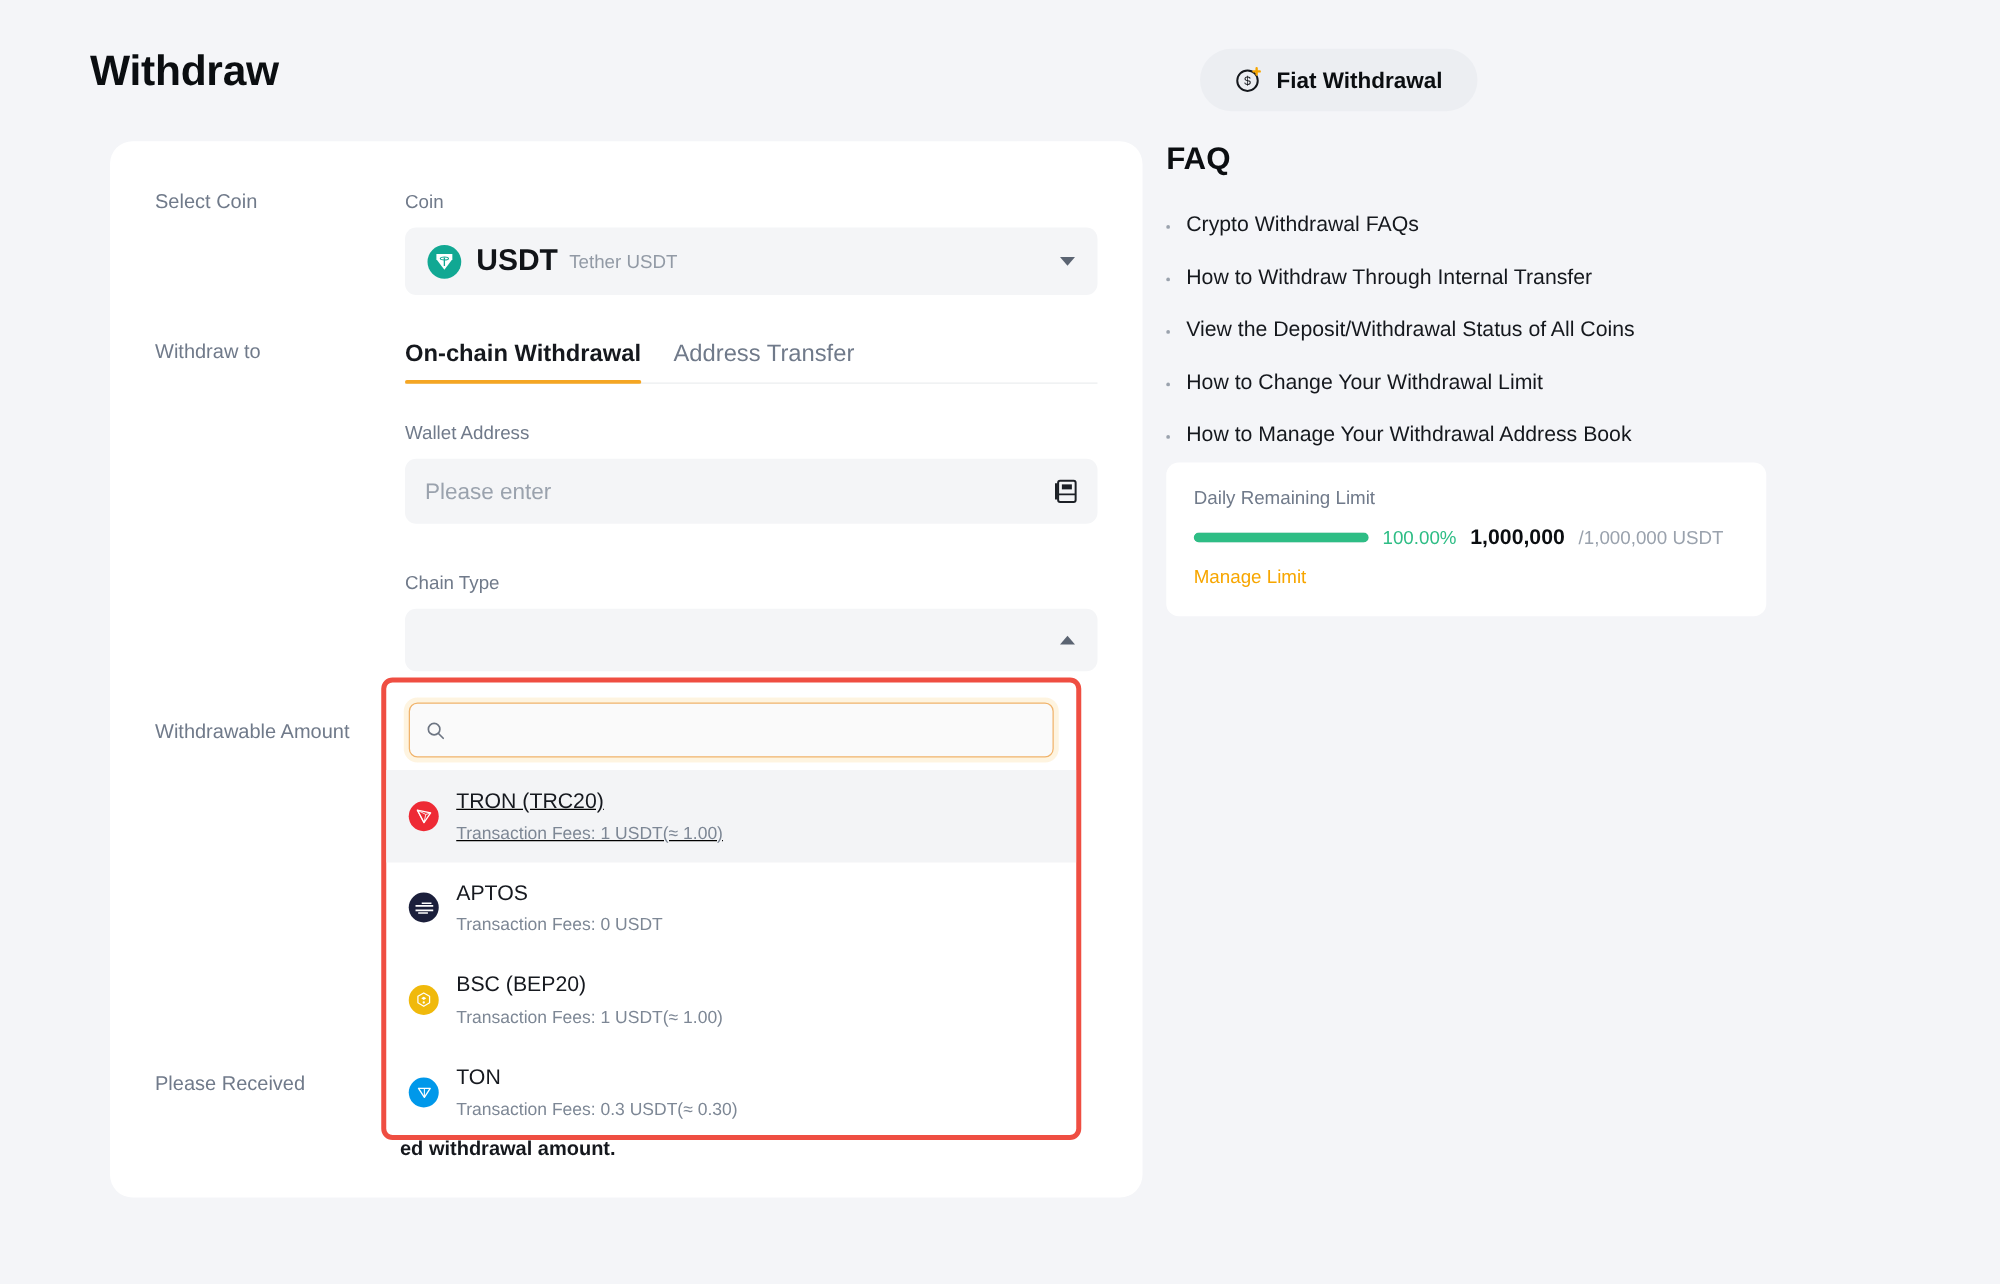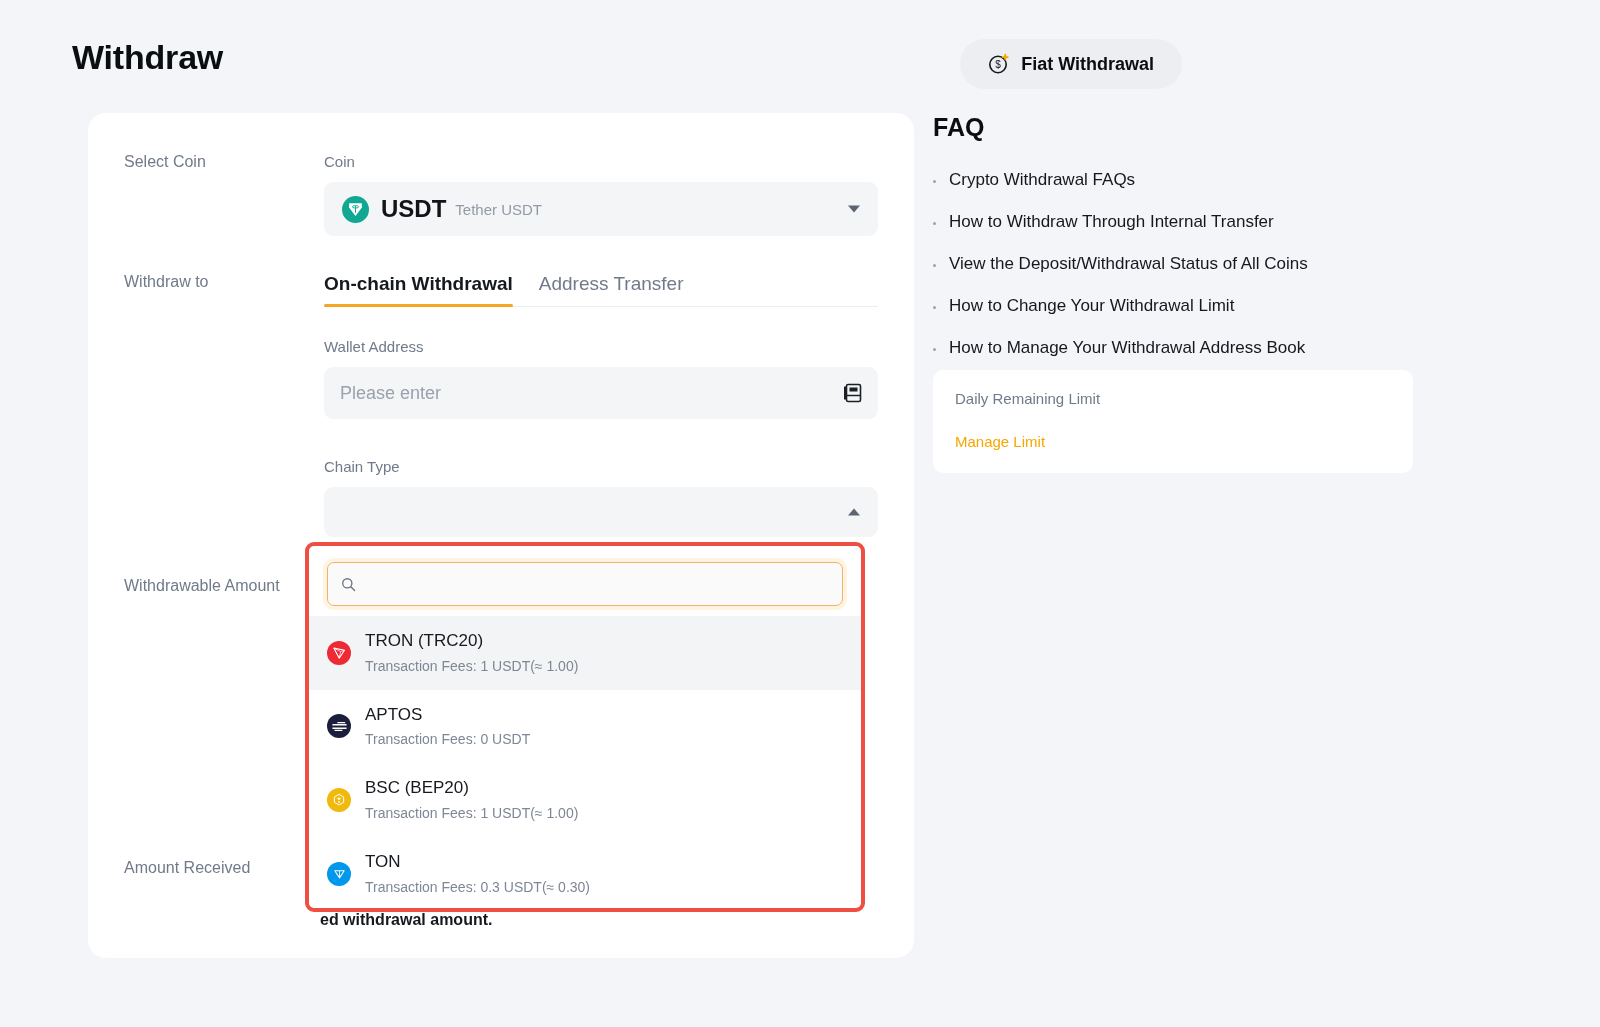--- a/index.html
+++ b/index.html
@@ -116,21 +116,21 @@
   .search-icon { width: 15px; height: 15px; flex: none; }
   .dd-search-input {
     border: none; background: transparent; outline: none; flex: 1;
     font-size: 16px; color: #1c2026; font-family: inherit;
   }
   .dd-list { position: relative; }
   .dd-item {
     display: flex; align-items: center; gap: 14px;
     padding: 13px 18px; cursor: pointer;
   }
-  .dd-item.selected { background: #f3f4f6; }
+  .dd-item.selected { background: #f3f4f6; text-decoration: underline; }
   .dd-ico { width: 24px; height: 24px; border-radius: 50%; flex: none;
             display: flex; align-items: center; justify-content: center; }
   .dd-name { font-size: 17px; color: #16191f; line-height: 1.45; }
   .dd-fee  { font-size: 14px; color: #7d8795; line-height: 1.5; margin-top: 2px; }
 
   
   .artifact {
     position: absolute; left: 320px; top: 886px; width: 560px;
     z-index: 30; pointer-events: none;
   }
@@ -192,21 +192,21 @@
       </svg>
     </span>
     <span class="label">Fiat Withdrawal</span>
   </button>
 
   <div class="card">
 
     <div class="row-label" style="top:40px">Select Coin</div>
     <div class="row-label" style="top:160px">Withdraw to</div>
     <div class="row-label" style="top:464px">Withdrawable Amount</div>
-    <div class="row-label" style="top:746px">Amount Received</div>
+    <div class="row-label" style="top:746px">Please Received</div>
 
     <div class="sec-coin">
       <div class="field-label">Coin</div>
       <div class="coin-select">
         <span class="coin-badge">
           <svg viewBox="0 0 24 24" width="17" height="17">
             <path d="M12 3 L21 3 L21 9 L12 21 L3 9 L3 3 Z" fill="#ffffff"></path>
             <path d="M12 7.2 v9.4" stroke="#11a893" stroke-width="1.5"></path>
             <ellipse cx="12" cy="8.2" rx="4.6" ry="1.7" fill="none" stroke="#11a893" stroke-width="1.3"></ellipse>
           </svg>
@@ -332,16 +332,24 @@
       <li>Crypto Withdrawal FAQs</li>
       <li>How to Withdraw Through Internal Transfer</li>
       <li>View the Deposit/Withdrawal Status of All Coins</li>
       <li>How to Change Your Withdrawal Limit</li>
       <li>How to Manage Your Withdrawal Address Book</li>
     </ul>
   </div>
 
   <div class="limit-card">
     <div class="limit-title">Daily Remaining Limit</div>
+    <div class="limit-row">
+      <div class="limit-bar">
+        <div class="limit-bar-fill" style="width:100%"></div>
+      </div>
+      <span class="limit-pct">100.00%</span>
+      <span class="limit-amt">1,000,000</span>
+      <span class="limit-total">/1,000,000 USDT</span>
+    </div>
     <span class="manage-limit">Manage Limit</span>
   </div>
 
 </div>
 
 </body></html>

